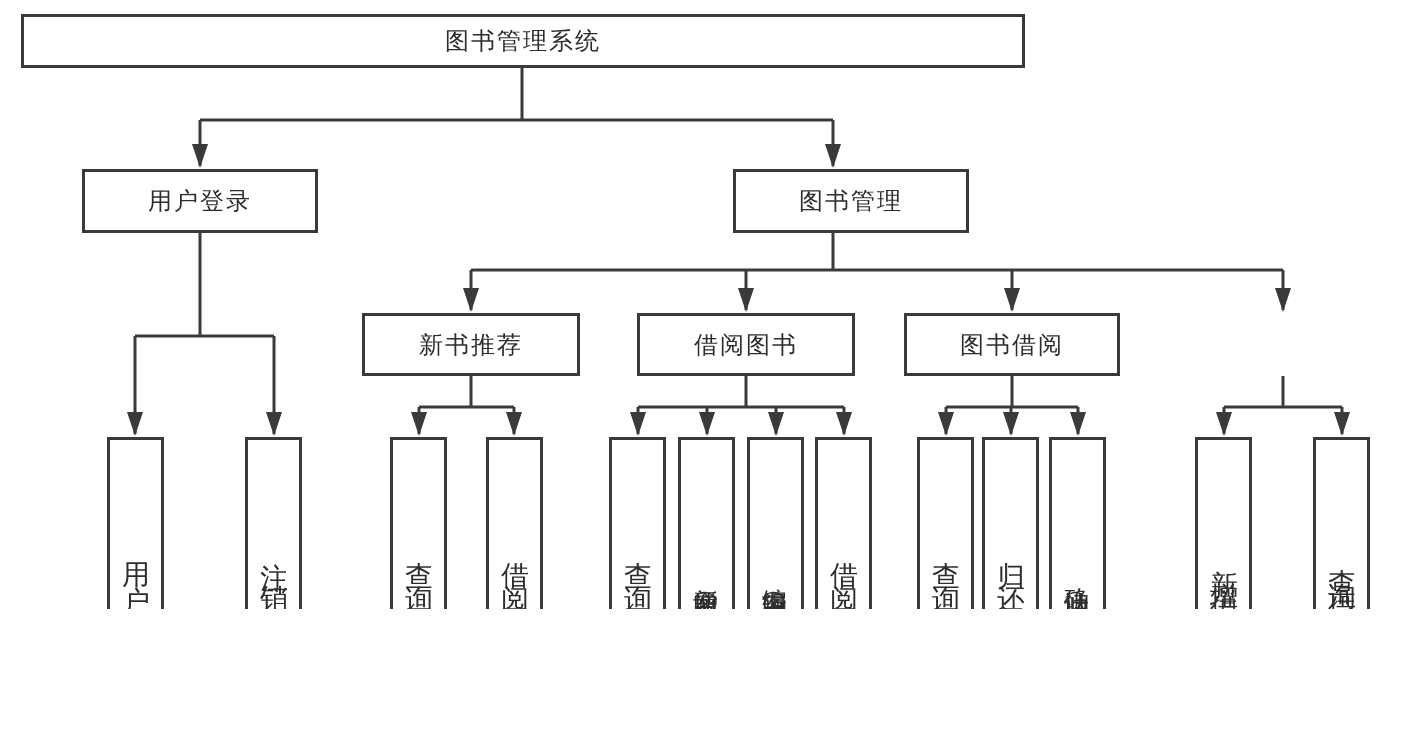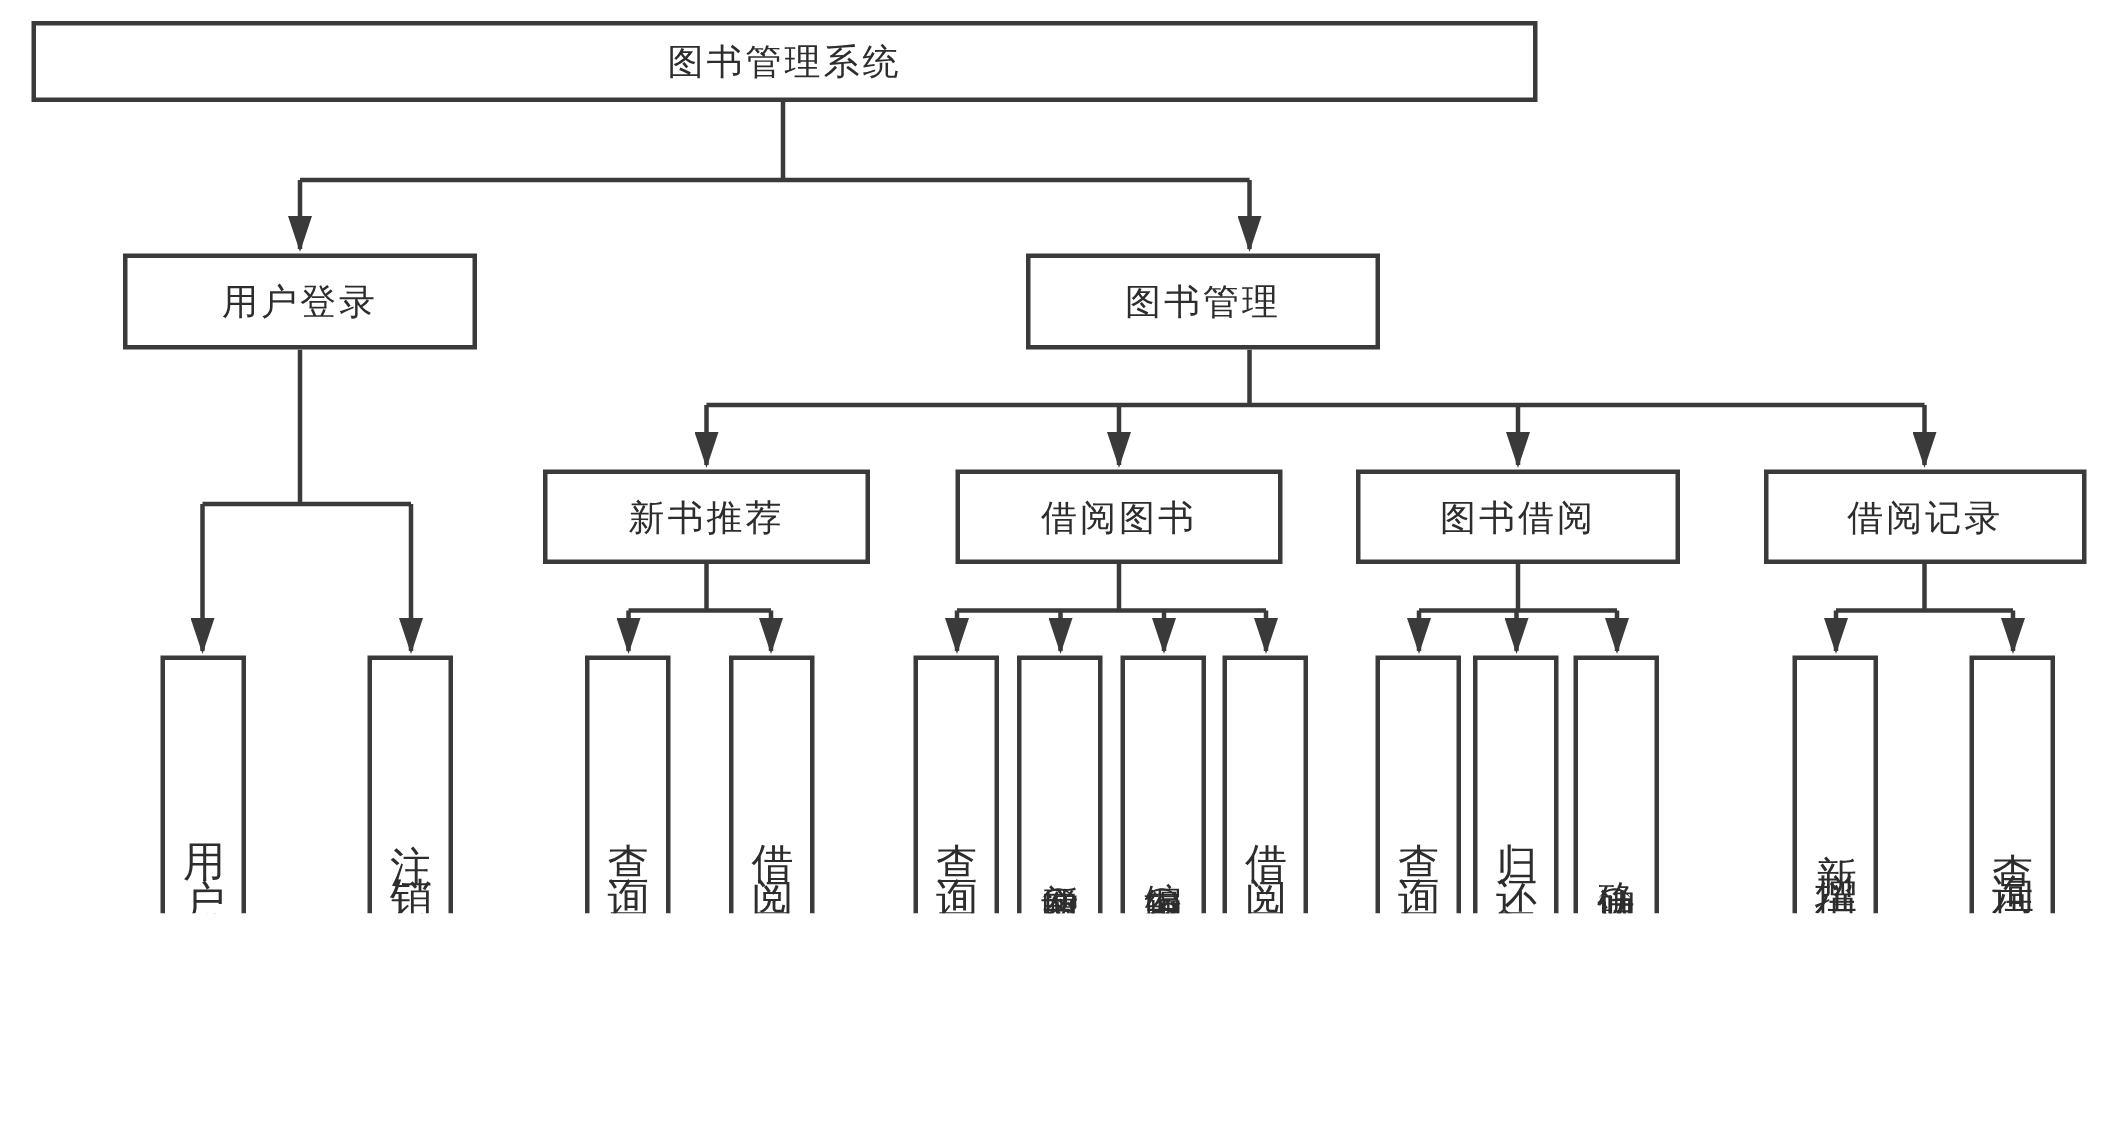--- a/index.html
+++ b/index.html
@@ -21,21 +21,21 @@
     text-align:center;
   }
   .hlabel{
     font-size:24px;
     letter-spacing:2px;
     color:#2d2d2d;
     white-space:nowrap;
   }
   .root{left:21px;top:14px;width:1004px;height:54px;}
   .lvl2-user{left:82px;top:169px;width:236px;height:64px;}
-  .lvl2-mgmt{left:684px;top:169px;width:236px;height:64px;}
+  .lvl2-mgmt{left:733px;top:169px;width:236px;height:64px;}
   .lvl3{top:313px;height:63px;}
   .lvl3-a{left:362px;width:218px;}
   .lvl3-b{left:637px;width:218px;}
   .lvl3-c{left:904px;width:216px;}
   .lvl3-d{left:1176px;width:215px;}
   .vnode{top:437px;width:57px;height:297px;}
   .vlabel{
     writing-mode:vertical-rl;
     text-orientation:mixed;
     white-space:nowrap;
@@ -129,23 +129,20 @@
 
   <div class="node lvl3 lvl3-a">
     <span class="hlabel">新书推荐</span>
   </div>
   <div class="node lvl3 lvl3-b">
     <span class="hlabel">借阅图书</span>
   </div>
   <div class="node lvl3 lvl3-c">
     <span class="hlabel">图书借阅</span>
   </div>
-  <div class="node lvl3 lvl3-d">
-    <span class="hlabel">借阅记录</span>
-  </div>
 
   <div class="node vnode" style="left:107px;">
     <span class="vlabel ls4">用户登录</span>
   </div>
   <div class="node vnode" style="left:245px;">
     <span class="vlabel ls4">注销登录</span>
   </div>
 
   <div class="node vnode" style="left:390px;">
     <span class="vlabel ls4">查询图书</span>

